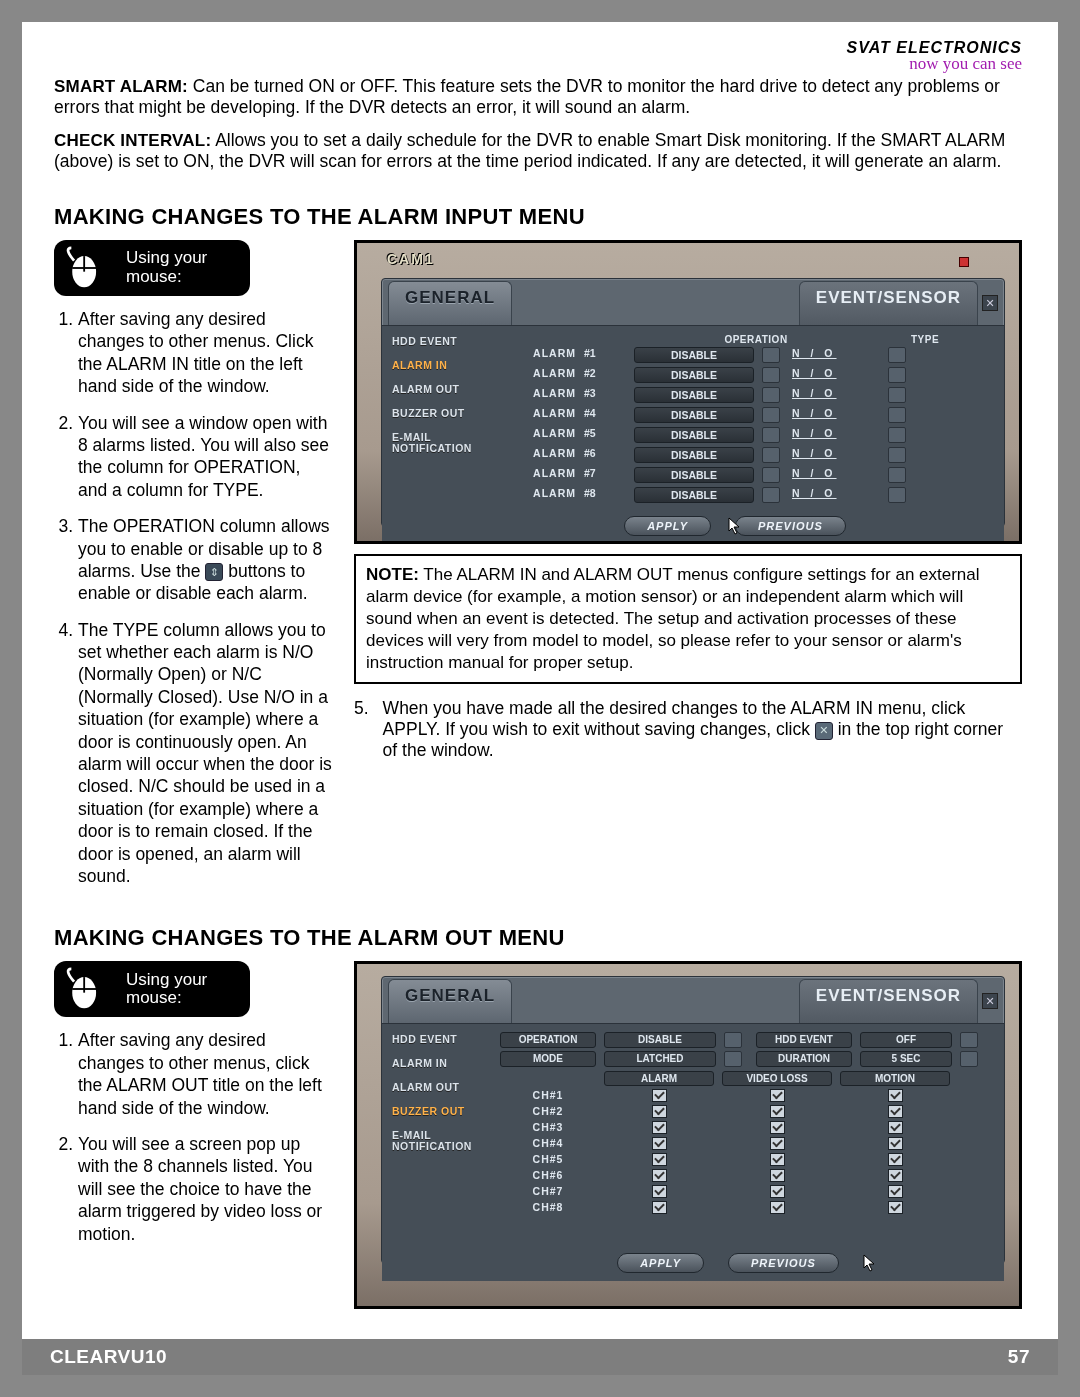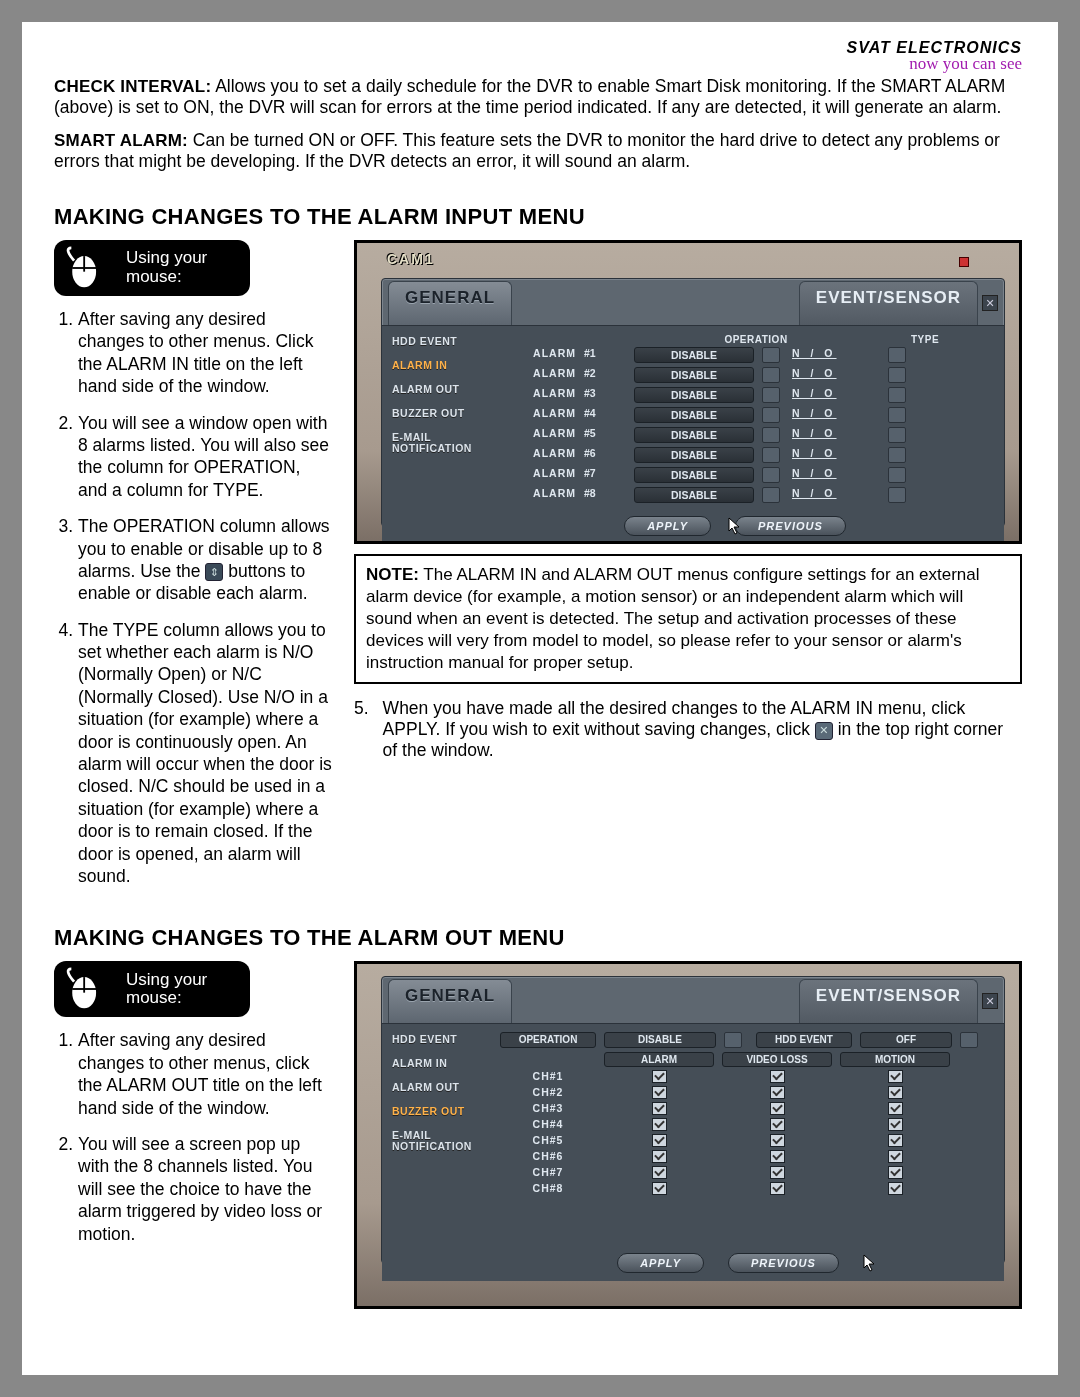--- a/index.html
+++ b/index.html
@@ -226,28 +226,28 @@
   <div class="brand">
     <div class="line1">SVAT ELECTRONICS</div>
     <div class="line2">now you can see</div>
   </div>
 
   <div class="content">
 
     <div class="defs">
       <div class="def">
         <div>
-          <span class="term">CHECK INTERVAL:</span>
-          <span class="desc">Allows you to set a daily schedule for the DVR to enable Smart Disk monitoring.  If the SMART ALARM (above) is set to ON, the DVR will scan for errors at the time period indicated.  If any are detected, it will generate an alarm.</span>
+          <span class="term">SMART ALARM:</span>
+          <span class="desc">Can be turned ON or OFF.  This feature sets the DVR to monitor the hard drive to detect any problems or errors that might be developing.  If the DVR detects an error, it will sound an alarm.</span>
         </div>
       </div>
       <div class="def">
         <div>
-          <span class="term">SMART ALARM:</span>
-          <span class="desc">Can be turned ON or OFF.  This feature sets the DVR to monitor the hard drive to detect any problems or errors that might be developing.  If the DVR detects an error, it will sound an alarm.</span>
+          <span class="term">CHECK INTERVAL:</span>
+          <span class="desc">Allows you to set a daily schedule for the DVR to enable Smart Disk monitoring.  If the SMART ALARM (above) is set to ON, the DVR will scan for errors at the time period indicated.  If any are detected, it will generate an alarm.</span>
         </div>
       </div>
     </div>
 
     <h2 class="section">MAKING CHANGES TO THE ALARM INPUT MENU</h2>
 
     <div class="two-col">
       <div>
         <div class="mouse-badge">
           <svg viewBox="0 0 48 48">
@@ -428,20 +428,28 @@
               </div>
               <div class="dvr-main">
                 <div class="tbl2-head1">
                   <span class="lab">OPERATION</span>
                   <span class="lab">DISABLE</span>
                   <span class="step-btn"></span>
                   <span class="lab">HDD EVENT</span>
                   <span class="lab">OFF</span>
                   <span class="step-btn"></span>
                 </div>
+                <div class="tbl2-head1" style="margin-top:3px">
+                  <span class="lab">MODE</span>
+                  <span class="lab">LATCHED</span>
+                  <span class="step-btn"></span>
+                  <span class="lab">DURATION</span>
+                  <span class="lab">5  SEC</span>
+                  <span class="step-btn"></span>
+                </div>
                 <div class="tbl2-head2">
                   <span></span>
                   <span class="hdr">ALARM</span>
                   <span class="hdr">VIDEO LOSS</span>
                   <span class="hdr">MOTION</span>
                 </div>
                 <div class="tbl2" id="tbl2">
                     <span class="chlabel">CH#1</span>
                     <span>
                       <span class="chk"></span>
@@ -534,13 +542,17 @@
                 </div>
               </div>
             </div>
           </div>
         </div>
       </div>
     </div>
 
   </div>
 
+  <div class="footer">
+    <span>CLEARVU10</span>
+    <span>57</span>
+  </div>
 </div>
 
 </body></html>

